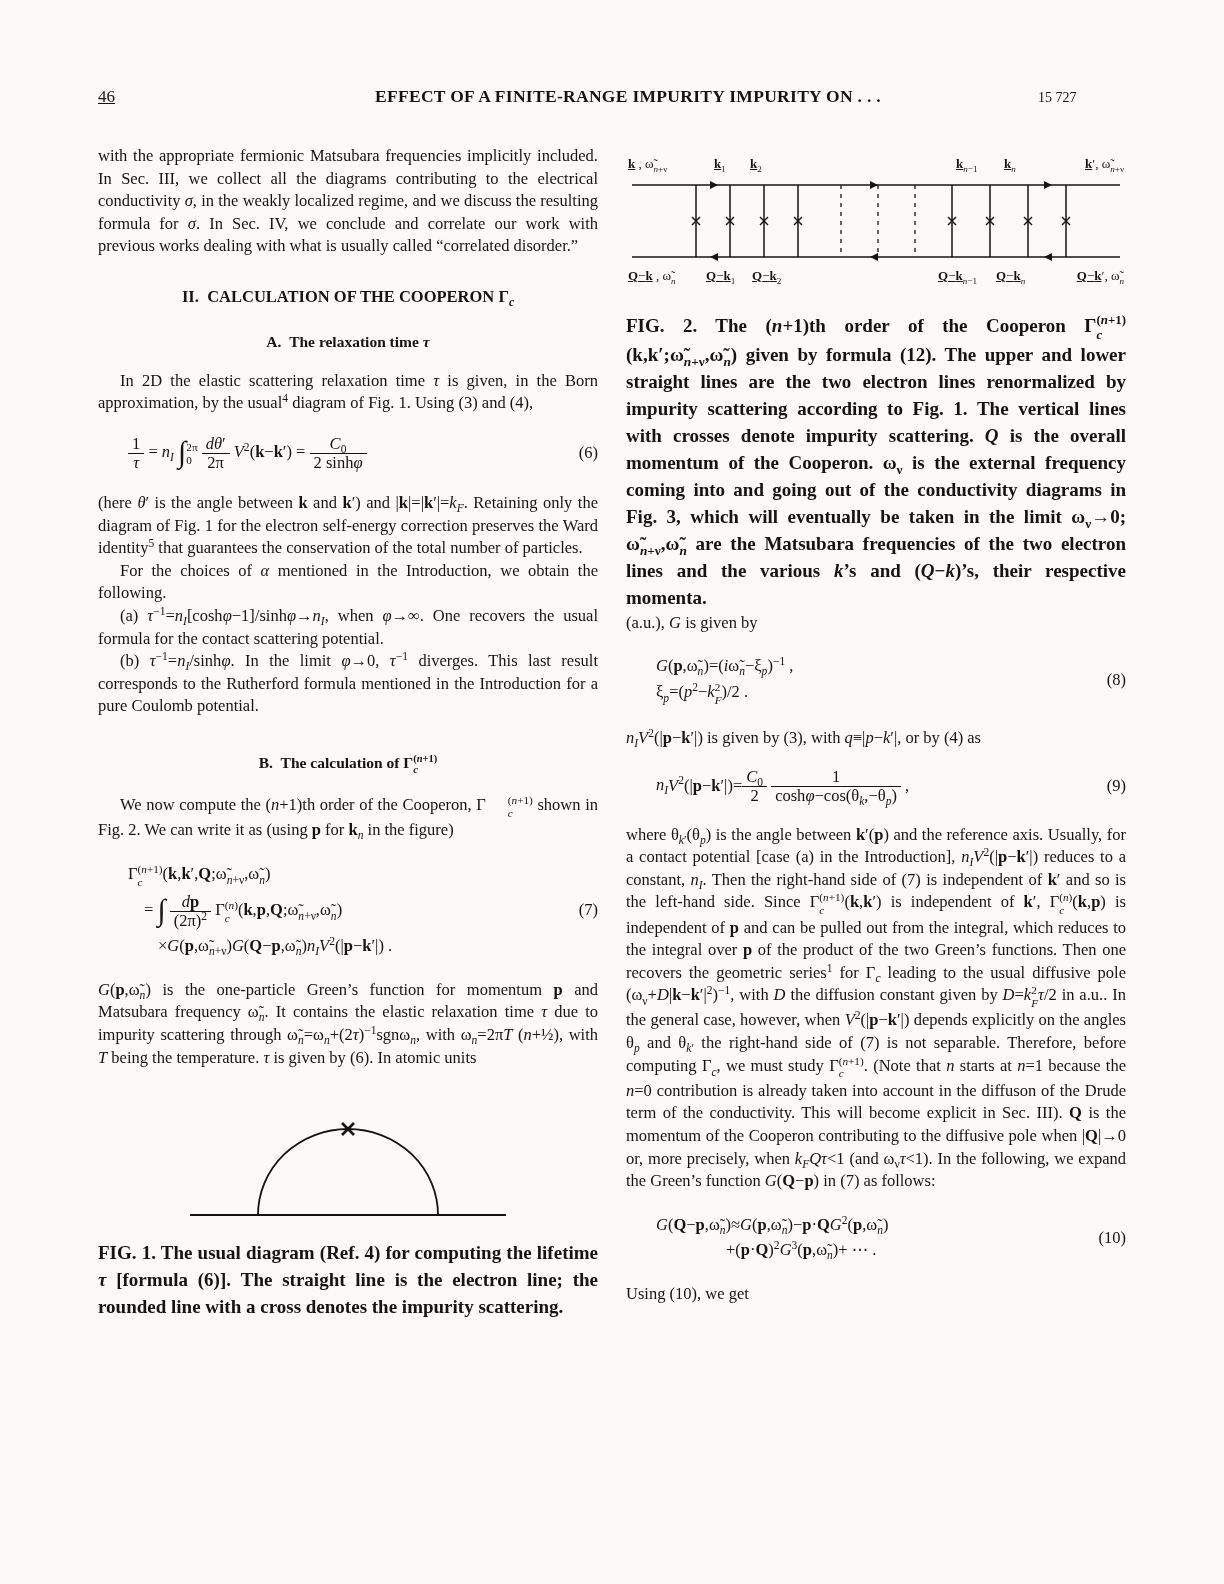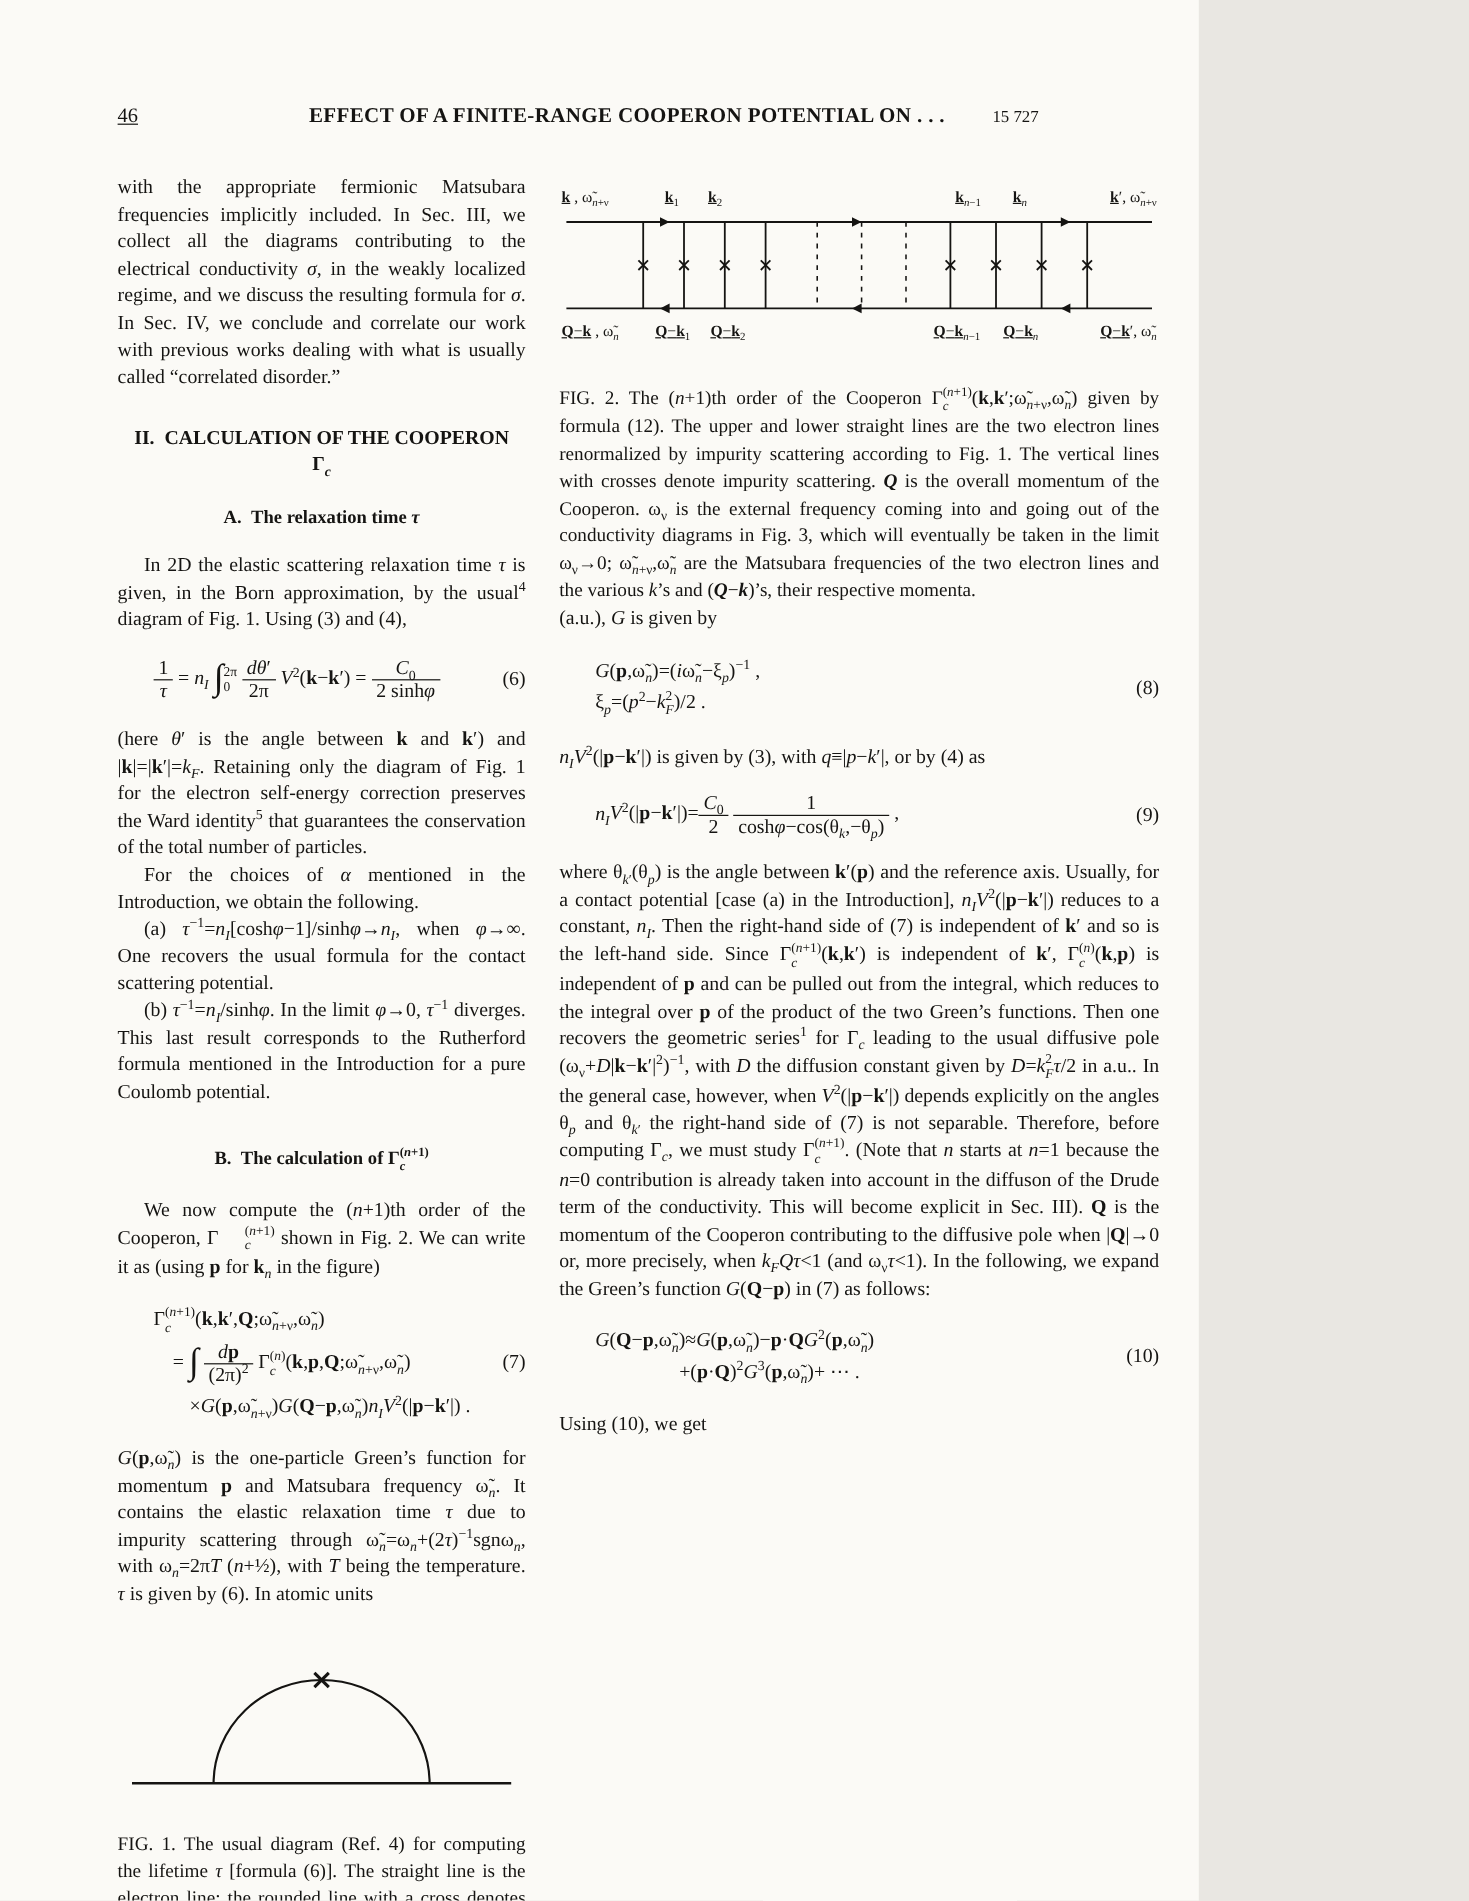--- a/index.html
+++ b/index.html
@@ -1,19 +1,19 @@
 <!DOCTYPE html>
 <html><head>
 <meta charset="utf-8">
 <style>
   * { margin:0; padding:0; box-sizing:border-box; }
   html,body { background:#e9e7e2; }
   body { font-family:"Liberation Serif","DejaVu Serif",serif; color:#151412; }
-  .page { position:relative; width:999px; height:1584px; background:#fbfaf6; overflow:hidden;
-          padding:86px 52px 30px 98px; }
+  .page { position:relative; width:1224px; height:1584px; background:#fbfaf6; overflow:hidden;
+          padding:86px 66px 30px 98px; }
   .header { display:flex; align-items:baseline; margin-bottom:38px; }
   .page-num { width:120px; font-size:17px; text-decoration:underline; }
   .running-title { flex:1; text-align:center; font-weight:bold; font-size:17.5px; letter-spacing:.3px; }
   .journal-page { width:120px; font-size:14px; }
   .columns { display:flex; gap:28px; }
   .col { width:500px; font-size:16.5px; line-height:1.37; text-align:justify; }
   p { margin:0; }
   p.indent { text-indent:22px; }
   .sec-heading { text-align:center; font-weight:bold; font-size:16.5px; margin:28px 10px 10px; }
   .sub-heading { text-align:center; font-weight:bold; font-size:15.5px; margin:22px 0 18px; }
@@ -26,36 +26,36 @@
   .eq-cont { padding-left:16px; }
   .eq-cont2 { padding-left:30px; }
   .frac { display:inline-block; vertical-align:middle; text-align:center; line-height:1.12; }
   .frac>span { display:block; padding:0 4px; }
   .frac>span:first-child { border-bottom:1.4px solid #151412; }
   .int { font-size:30px; vertical-align:middle; position:relative; top:-2px; }
   .ss { display:inline-flex; flex-direction:column; justify-content:center; vertical-align:middle;
         font-size:68%; line-height:1.12; text-align:left; }
   .figure { margin:0; }
   .fig1-wrap { width:340px; margin:48px auto 8px; }
-  .fig-caption { font-size:16px; line-height:1.42; text-align:justify; margin-top:24px; }
+  .fig-caption { font-size:19px; line-height:1.42; text-align:justify; margin-top:8px;font-weight:bold; }
   .fig2-canvas { position:relative; width:500px; height:152px; margin:0 0 16px; }
   .f2lbl { position:absolute; font-size:13px; white-space:nowrap; line-height:1; }
   .f2lbl u { text-decoration:underline; }
   .p-au { }
   .p-using { margin-top:12px; }
   svg { display:block; }
 </style>
 </head>
 <body>
 
 <div class="page">
 
   <div class="header">
     <span class="page-num">46</span>
-    <span class="running-title">EFFECT OF A FINITE-RANGE COOPERON POTENTIAL ON . . .</span>
+    <span class="running-title">EFFECT OF A FINITE-RANGE IMPURITY IMPURITY ON . . .</span>
     <span class="journal-page">15 727</span>
   </div>
 
   <div class="columns">
 
     <div class="col">
 
       <p>with the appropriate fermionic Matsubara frequencies implicitly included.  In Sec. III, we collect all the diagrams contributing to the electrical conductivity <i>σ</i>, in the weakly localized regime, and we discuss the resulting formula for <i>σ</i>.  In Sec. IV, we conclude and correlate our work with previous works dealing with what is usually called “correlated disorder.”</p>
 
       <div class="sec-heading">II.&nbsp;&nbsp;CALCULATION OF THE COOPERON Γ<sub><i>c</i></sub></div>

